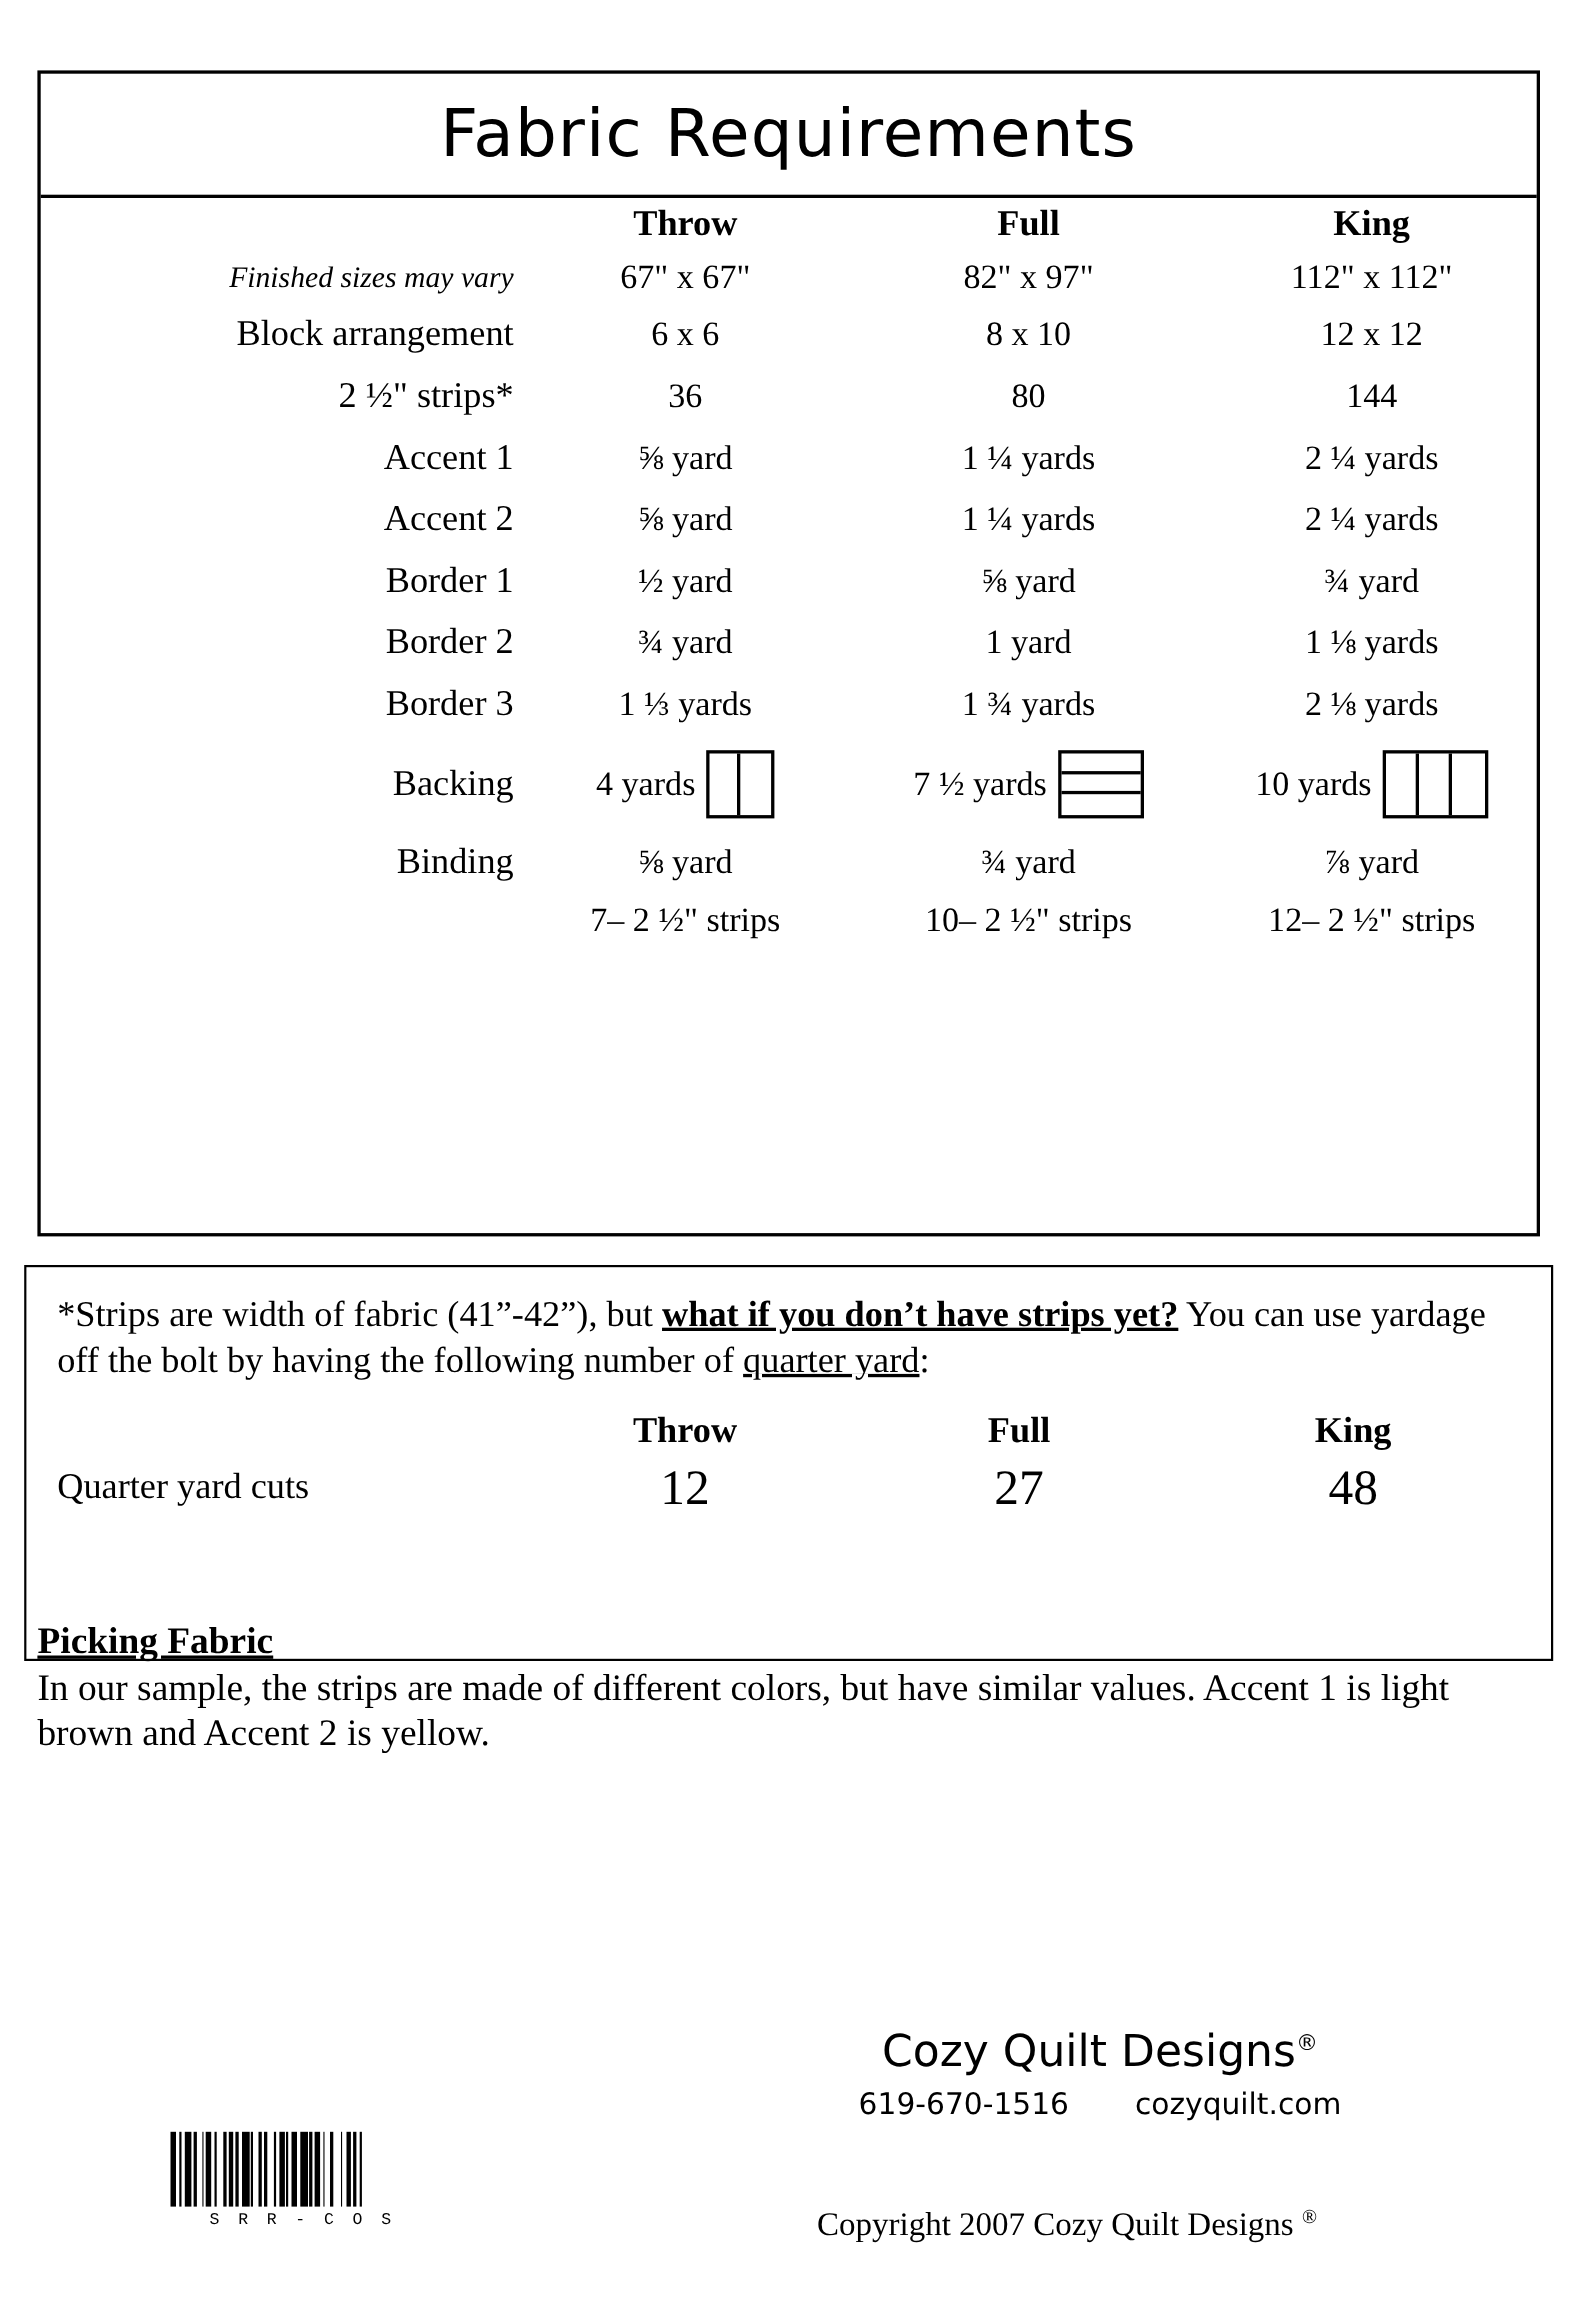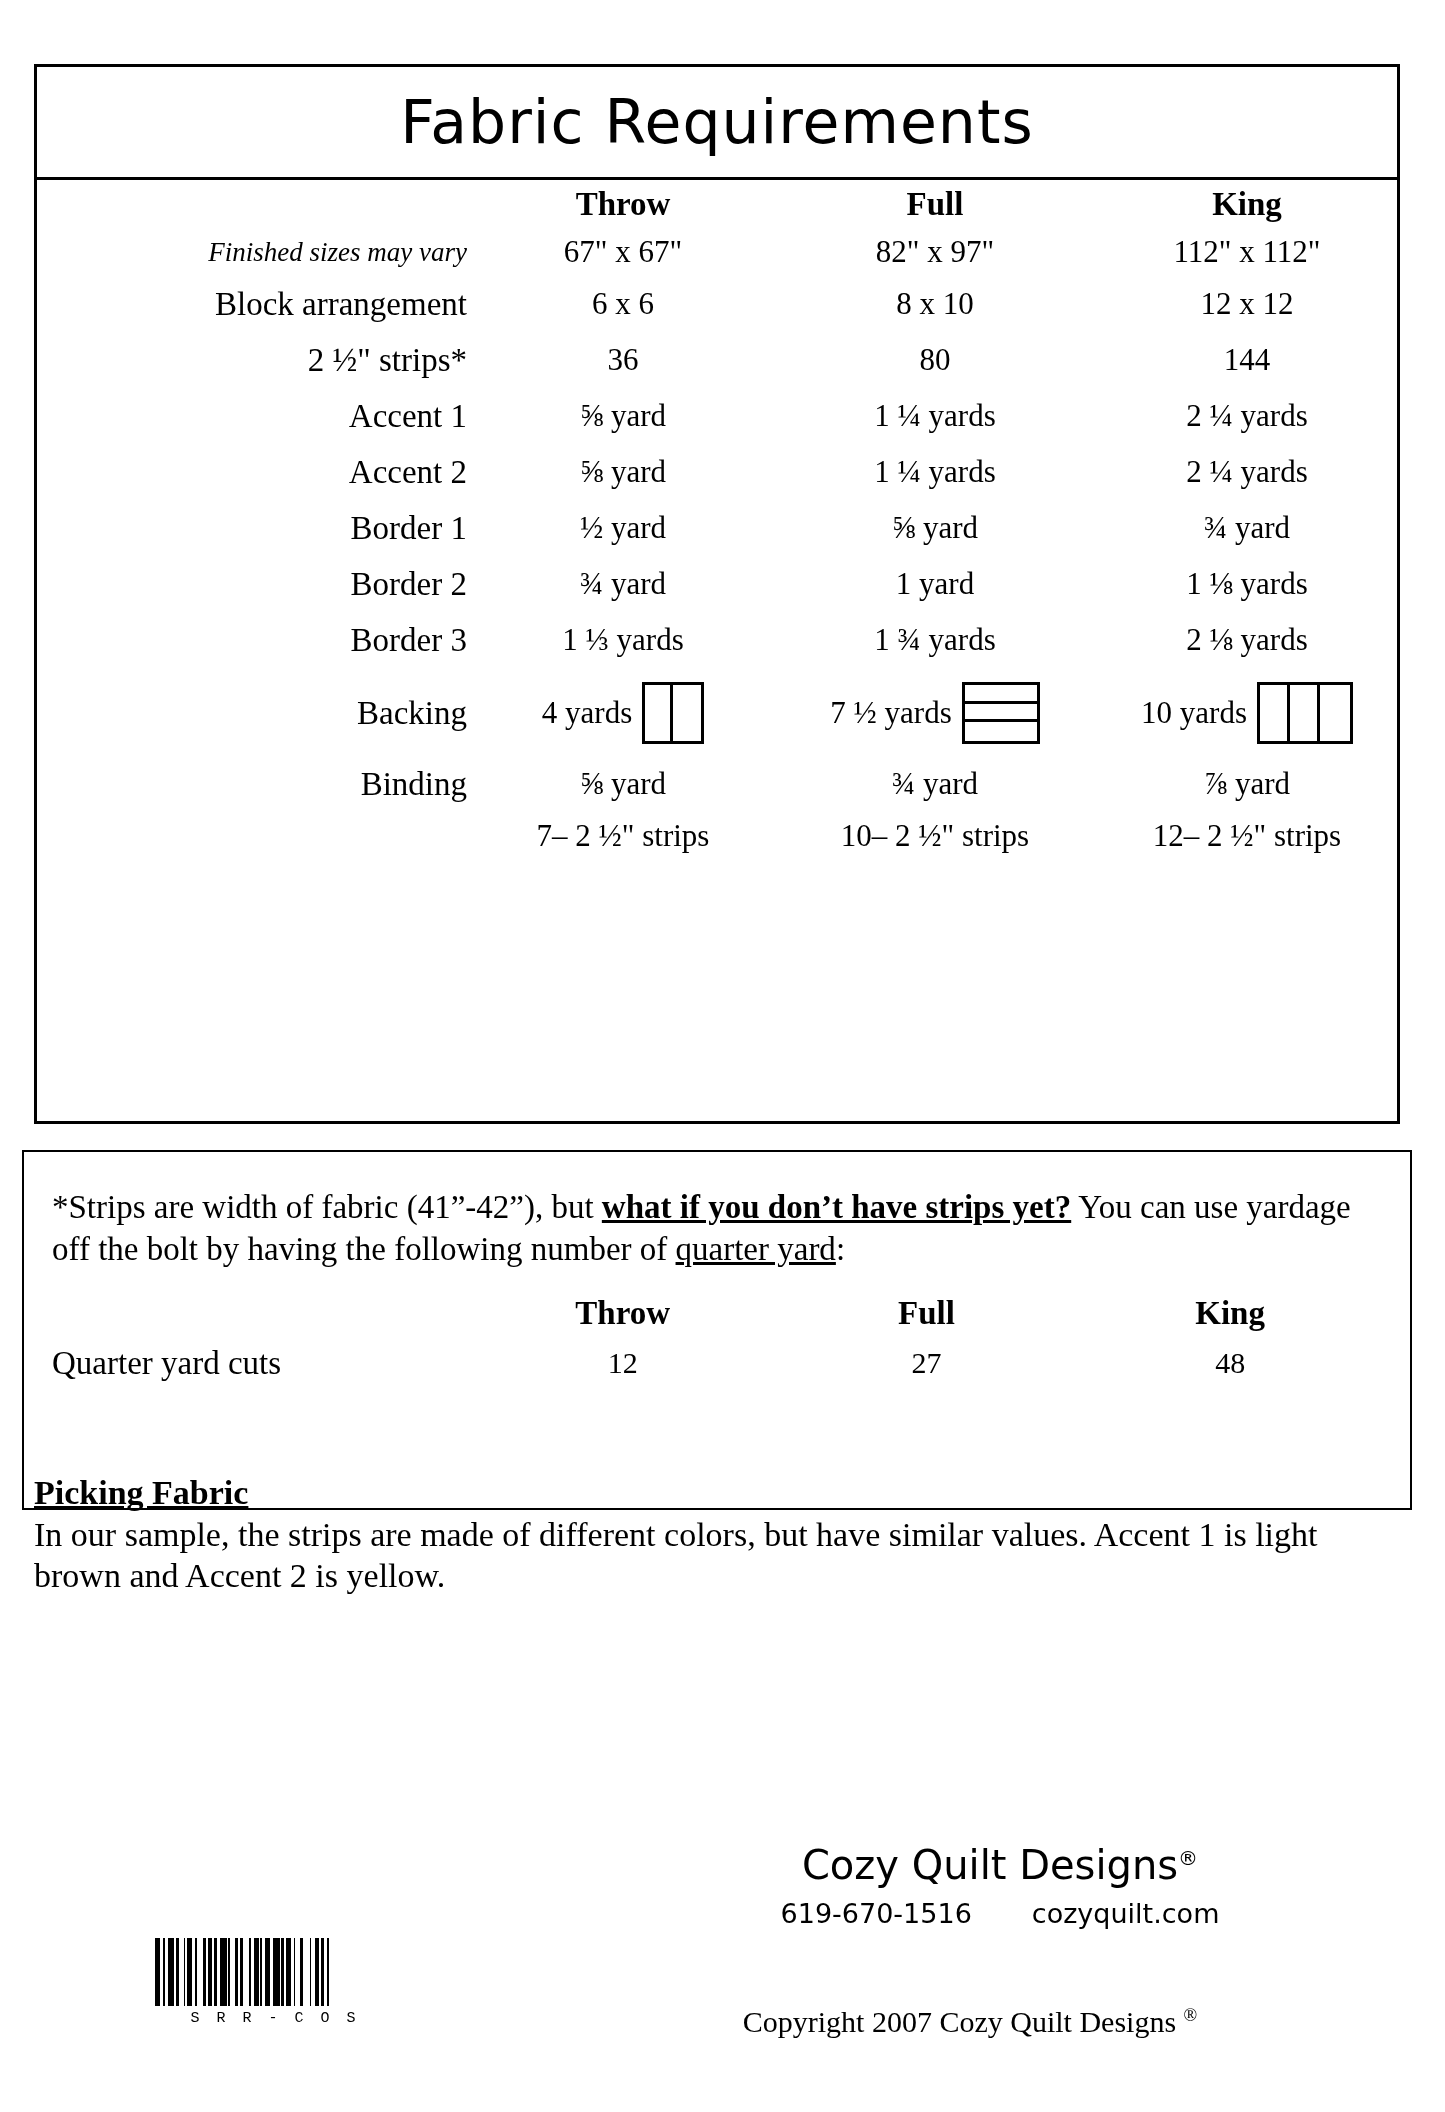--- a/index.html
+++ b/index.html
@@ -110,40 +110,40 @@
 
   
   .note-box {
     position: absolute;
     left: 22px;
     top: 1150px;
     width: 1390px;
     height: 360px;
     border: 2px solid #000;
     box-sizing: border-box;
-    padding: 34px 28px 0 28px;
+    padding: 22px 28px 0 28px;
   }
   .note-text {
     font-size: 33px;
     line-height: 1.28;
   }
   .note-text u { text-decoration: underline; }
   .note-text b { font-weight: bold; }
 
   table.qy {
     width: 100%;
     border-collapse: collapse;
     table-layout: fixed;
     margin-top: 18px;
   }
   table.qy td { padding: 0; }
   .qy-label { width: 400px; text-align: left; font-size: 33px; }
   .qy-col { width: 290px; text-align: center; }
   .qy-hdr { font-weight: bold; font-size: 33px; }
-  .qy-val { font-size: 30px; }
+  .qy-val { font-size: 45px; }
 
   
   .picking {
     position: absolute;
     left: 34px;
     top: 1474px;
     width: 1340px;
   }
   .picking h2 {
     margin: 0 0 2px 0;

